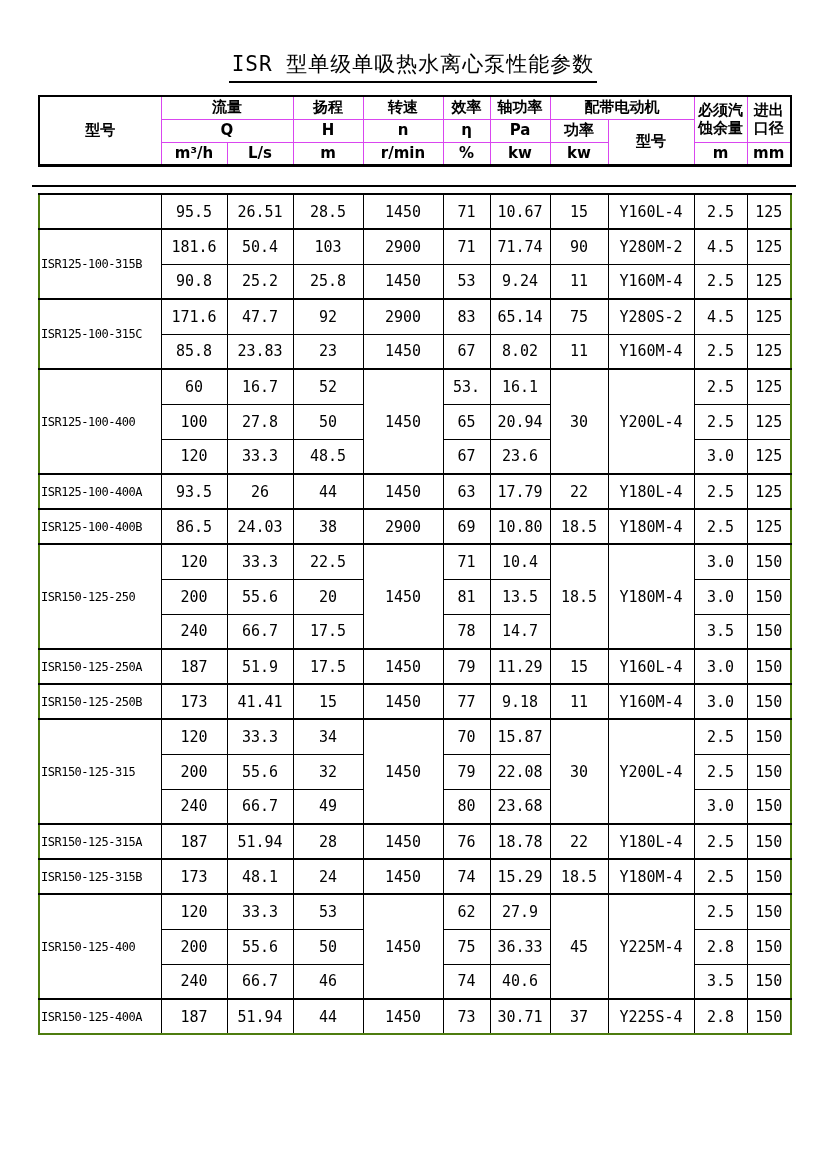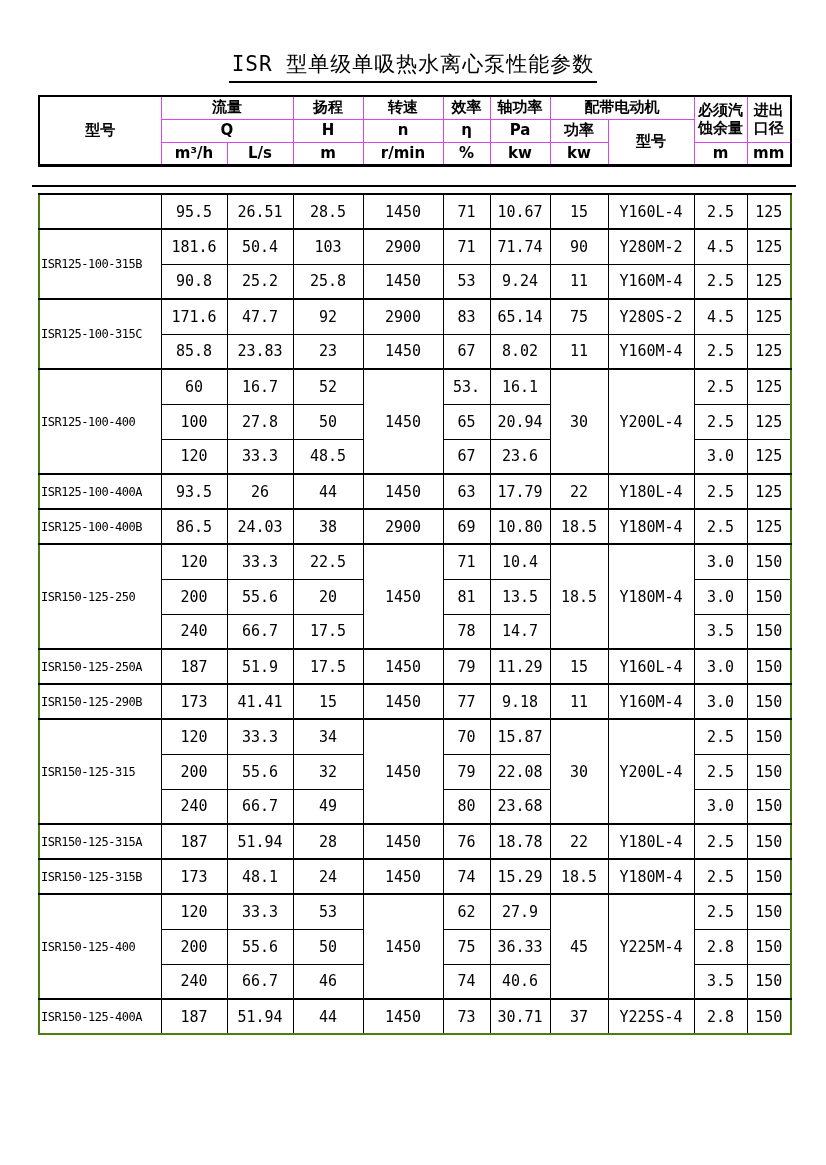--- a/index.html
+++ b/index.html
@@ -289,21 +289,21 @@
         <td>79</td>
         <td>11.29</td>
         <td>15</td>
         <td>Y160L-4</td>
         <td>3.0</td>
         <td>150</td>
       </tr>
     </tbody>
     <tbody>
       <tr>
-        <td class="model" rowspan="1">ISR150-125-290B</td>
+        <td class="model" rowspan="1">ISR150-125-250B</td>
         <td>173</td>
         <td>41.41</td>
         <td>15</td>
         <td>1450</td>
         <td>77</td>
         <td>9.18</td>
         <td>11</td>
         <td>Y160M-4</td>
         <td>3.0</td>
         <td>150</td>

